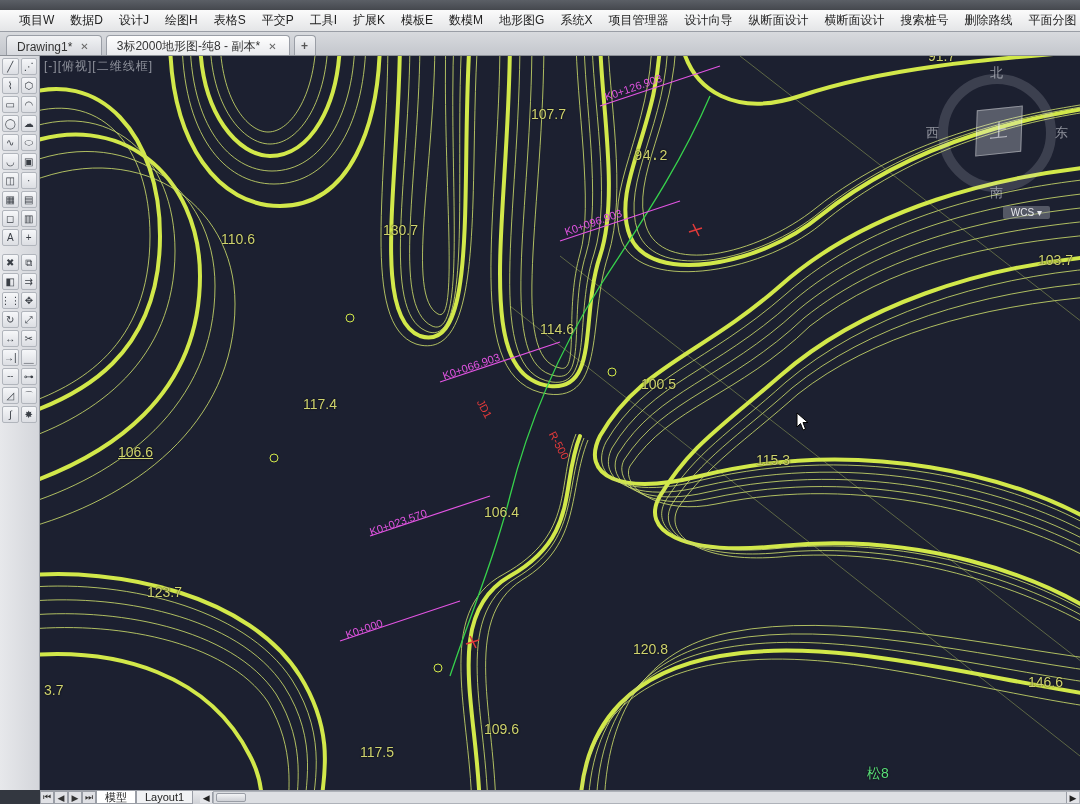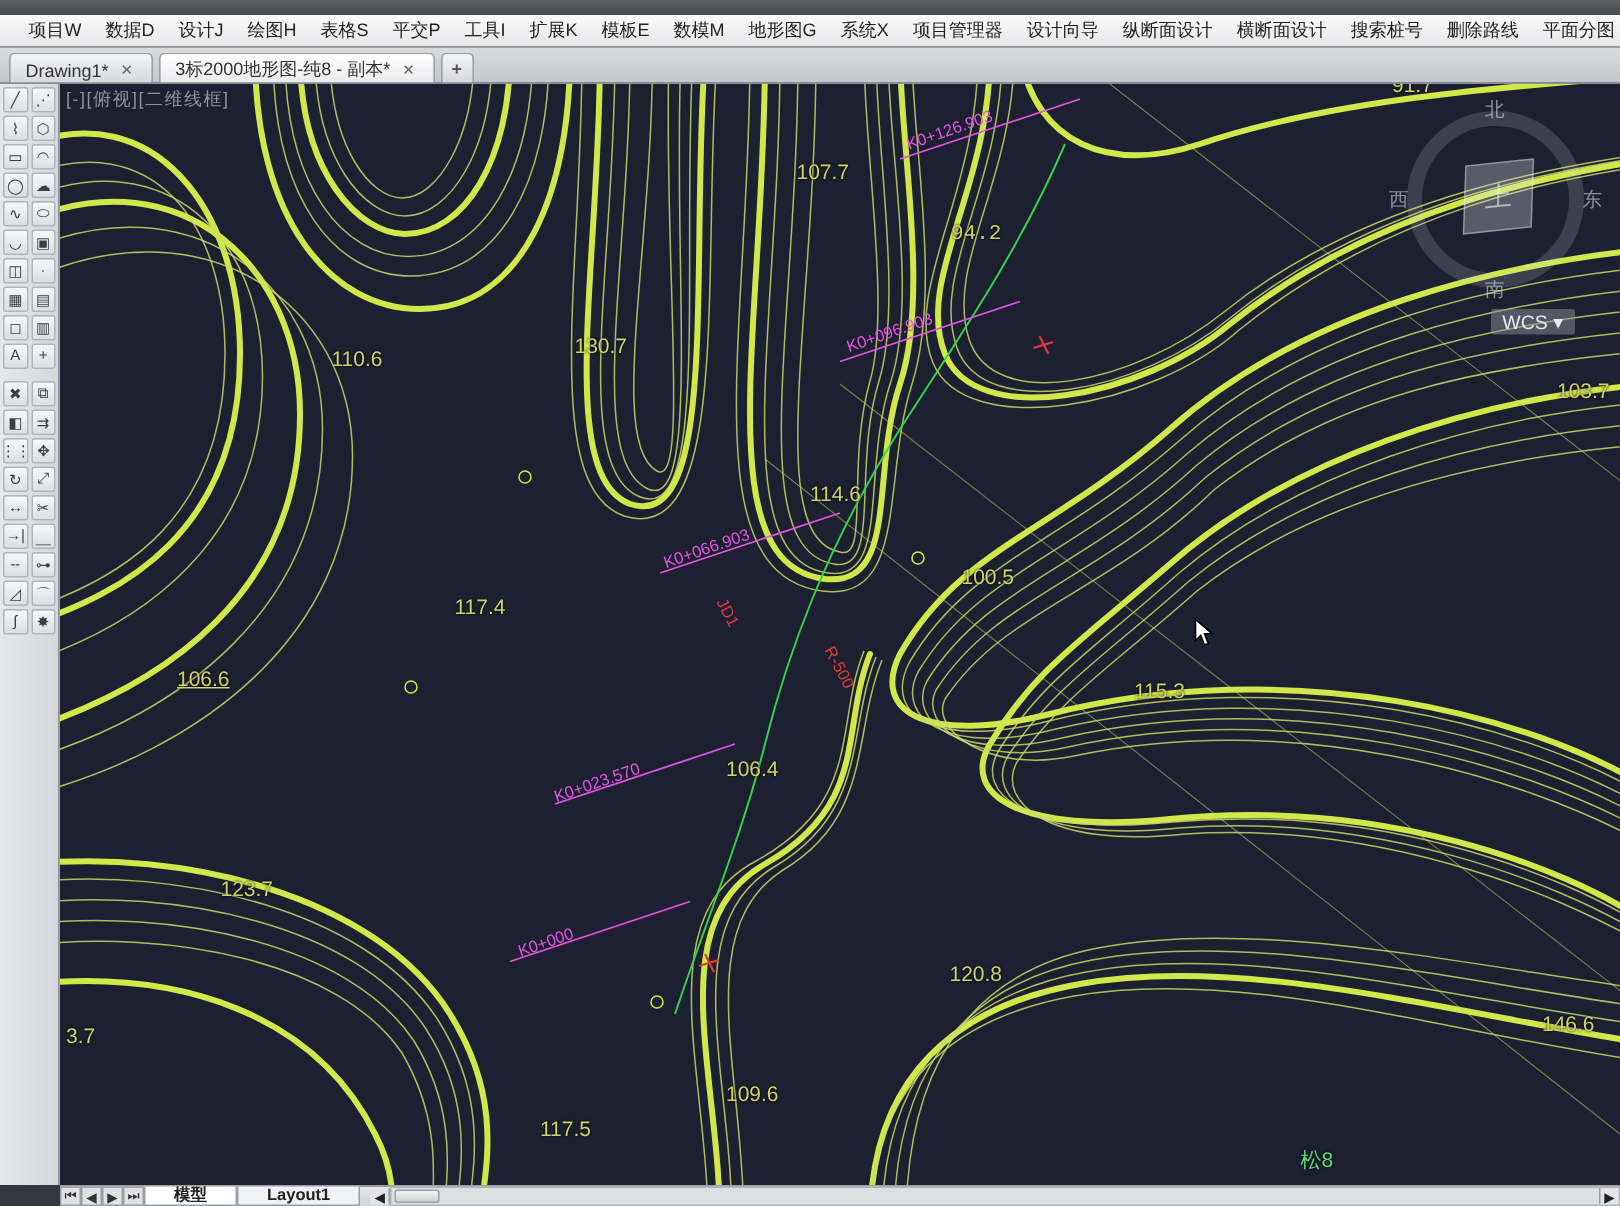--- a/index.html
+++ b/index.html
@@ -163,21 +163,21 @@
   .viewcube .dir {
     position: absolute;
     color: rgba(235,236,242,0.55);
     font-size: 13px;
   }
   .wcsbadge {
     position: absolute;
     right: 30px; top: 150px;
     background: rgba(140,144,154,0.5);
     color: #e8e9ee;
-    font-size: 13px;
+    font-size: 10px;
     padding: 1px 8px;
     border-radius: 2px;
   }
   .cursor-arrow {
     position: absolute;
     width: 14px; height: 20px;
     pointer-events: none;
   }
   
   .layouttabs {
@@ -194,27 +194,26 @@
     display: flex;
   }
   .ltnav div {
     width: 14px; height: 13px;
     border: 1px solid #9a9ea6;
     background: #e0e1e5;
     display:flex;align-items:center;justify-content:center;
     font-size:9px;color:#333;
   }
   .lttab {
-    padding: 0 19px;
+    padding: 0 8px;
     height: 13px;
     border: 1px solid #9a9ea6;
     border-top: none;
     background: #f1f2f4;
     line-height: 13px;
-    font-weight: bold;
   }
   .lttab.active { background: #fff; }
   .hscroll {
     flex: 1;
     height: 13px;
     margin-left: 20px;
     background: #dddfe3;
     border: 1px solid #aeb2b9;
     position: relative;
   }

